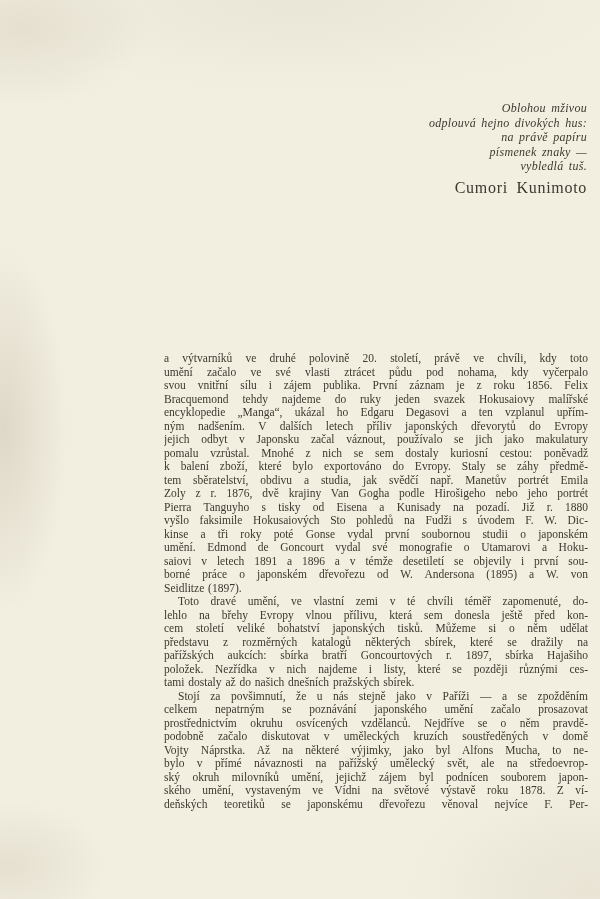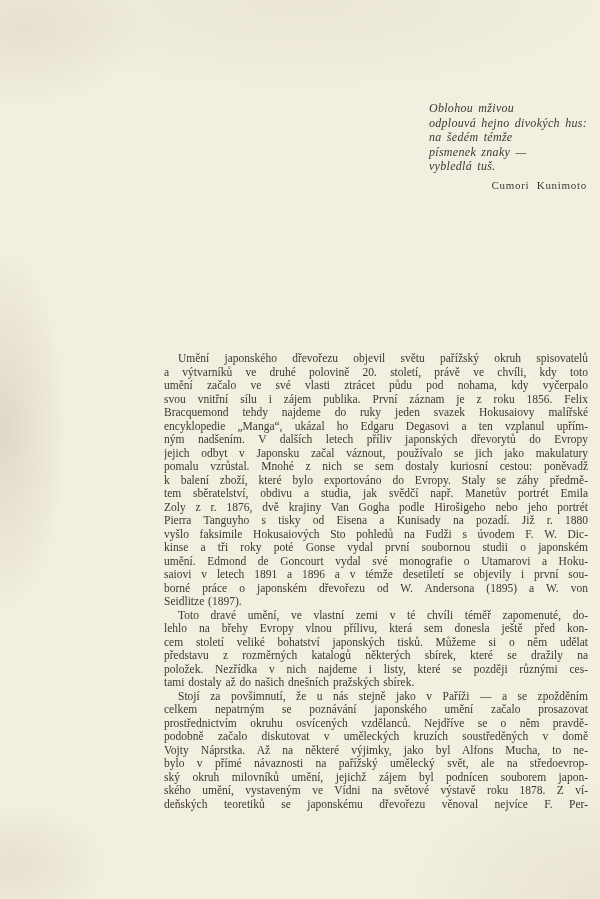--- a/index.html
+++ b/index.html
@@ -19,31 +19,32 @@
       radial-gradient(ellipse 180px 110px at 20px 30px, rgba(150,140,110,0.14), transparent 70%),
       radial-gradient(ellipse 140px 90px at 10px 865px, rgba(150,140,110,0.14), transparent 70%),
       radial-gradient(ellipse 260px 160px at 590px 890px, rgba(150,140,110,0.10), transparent 70%),
       radial-gradient(ellipse 420px 120px at 300px 2px, rgba(150,140,110,0.08), transparent 75%),
       #f2eee0;
   }
   .poem {
     position: absolute;
     top: 101px;
     right: 13px;
+    text-align: right;
     font-style: italic;
     font-size: 12px;
     line-height: 14.6px;
     letter-spacing: 0.3px;
     word-spacing: 2px;
   }
   .poem-attribution {
     position: absolute;
     top: 179px;
     right: 13px;
-    font-size: 11px;
+    font-size: 16px;
     letter-spacing: 0.7px;
     word-spacing: 4px;
   }
   .body-text {
     position: absolute;
     left: 164px;
     top: 352px;
     width: 424px;
     font-size: 11.5px;
     line-height: 13.5px;
@@ -62,28 +63,27 @@
     text-align-last: left;
   }
 </style>
 </head>
 <body>
 
 <div class="page" style="color: rgb(62, 56, 46);">
   <div class="poem">
       <div class="poem-line">Oblohou mživou</div>
       <div class="poem-line">odplouvá hejno divokých hus:</div>
-      <div class="poem-line">na šedém témže</div>
+      <div class="poem-line">na právě papíru</div>
       <div class="poem-line">písmenek znaky —</div>
       <div class="poem-line">vybledlá tuš.</div>
     </div>
   <div class="poem-attribution">Cumori Kunimoto</div>
   <div class="body-text">
       <div class="paragraph">
-        <div class="line first">Umění japonského dřevořezu objevil světu pařížský okruh spisovatelů</div>
         <div class="line">a výtvarníků ve druhé polovině 20. století, právě ve chvíli, kdy toto</div>
         <div class="line">umění začalo ve své vlasti ztrácet půdu pod nohama, kdy vyčerpalo</div>
         <div class="line">svou vnitřní sílu i zájem publika. První záznam je z roku 1856. Felix</div>
         <div class="line">Bracquemond tehdy najdeme do ruky jeden svazek Hokusaiovy malířské</div>
         <div class="line">encyklopedie „Manga“, ukázal ho Edgaru Degasovi a ten vzplanul upřím-</div>
         <div class="line">ným nadšením. V dalších letech příliv japonských dřevorytů do Evropy</div>
         <div class="line">jejich odbyt v Japonsku začal váznout, používalo se jich jako makulatury</div>
         <div class="line">pomalu vzrůstal. Mnohé z nich se sem dostaly kuriosní cestou: poněvadž</div>
         <div class="line">k balení zboží, které bylo exportováno do Evropy. Staly se záhy předmě-</div>
         <div class="line">tem sběratelství, obdivu a studia, jak svědčí např. Manetův portrét Emila</div>
@@ -94,20 +94,21 @@
         <div class="line">umění. Edmond de Goncourt vydal své monografie o Utamarovi a Hoku-</div>
         <div class="line">saiovi v letech 1891 a 1896 a v témže desetiletí se objevily i první sou-</div>
         <div class="line">borné práce o japonském dřevořezu od W. Andersona (1895) a W. von</div>
         <div class="line flush-last">Seidlitze (1897).</div>
       </div>
       <div class="paragraph">
         <div class="line first">Toto dravé umění, ve vlastní zemi v té chvíli téměř zapomenuté, do-</div>
         <div class="line">lehlo na břehy Evropy vlnou přílivu, která sem donesla ještě před kon-</div>
         <div class="line">cem století veliké bohatství japonských tisků. Můžeme si o něm udělat</div>
         <div class="line">představu z rozměrných katalogů některých sbírek, které se dražily na</div>
+        <div class="line">pařížských aukcích: sbírka bratří Goncourtových r. 1897, sbírka Hajašiho</div>
         <div class="line">položek. Nezřídka v nich najdeme i listy, které se později různými ces-</div>
         <div class="line flush-last">tami dostaly až do našich dnešních pražských sbírek.</div>
       </div>
       <div class="paragraph">
         <div class="line first">Stojí za povšimnutí, že u nás stejně jako v Paříži — a se zpožděním</div>
         <div class="line">celkem nepatrným se poznávání japonského umění začalo prosazovat</div>
         <div class="line">prostřednictvím okruhu osvícených vzdělanců. Nejdříve se o něm pravdě-</div>
         <div class="line">podobně začalo diskutovat v uměleckých kruzích soustředěných v domě</div>
         <div class="line">Vojty Náprstka. Až na některé výjimky, jako byl Alfons Mucha, to ne-</div>
         <div class="line">bylo v přímé návaznosti na pařížský umělecký svět, ale na středoevrop-</div>

